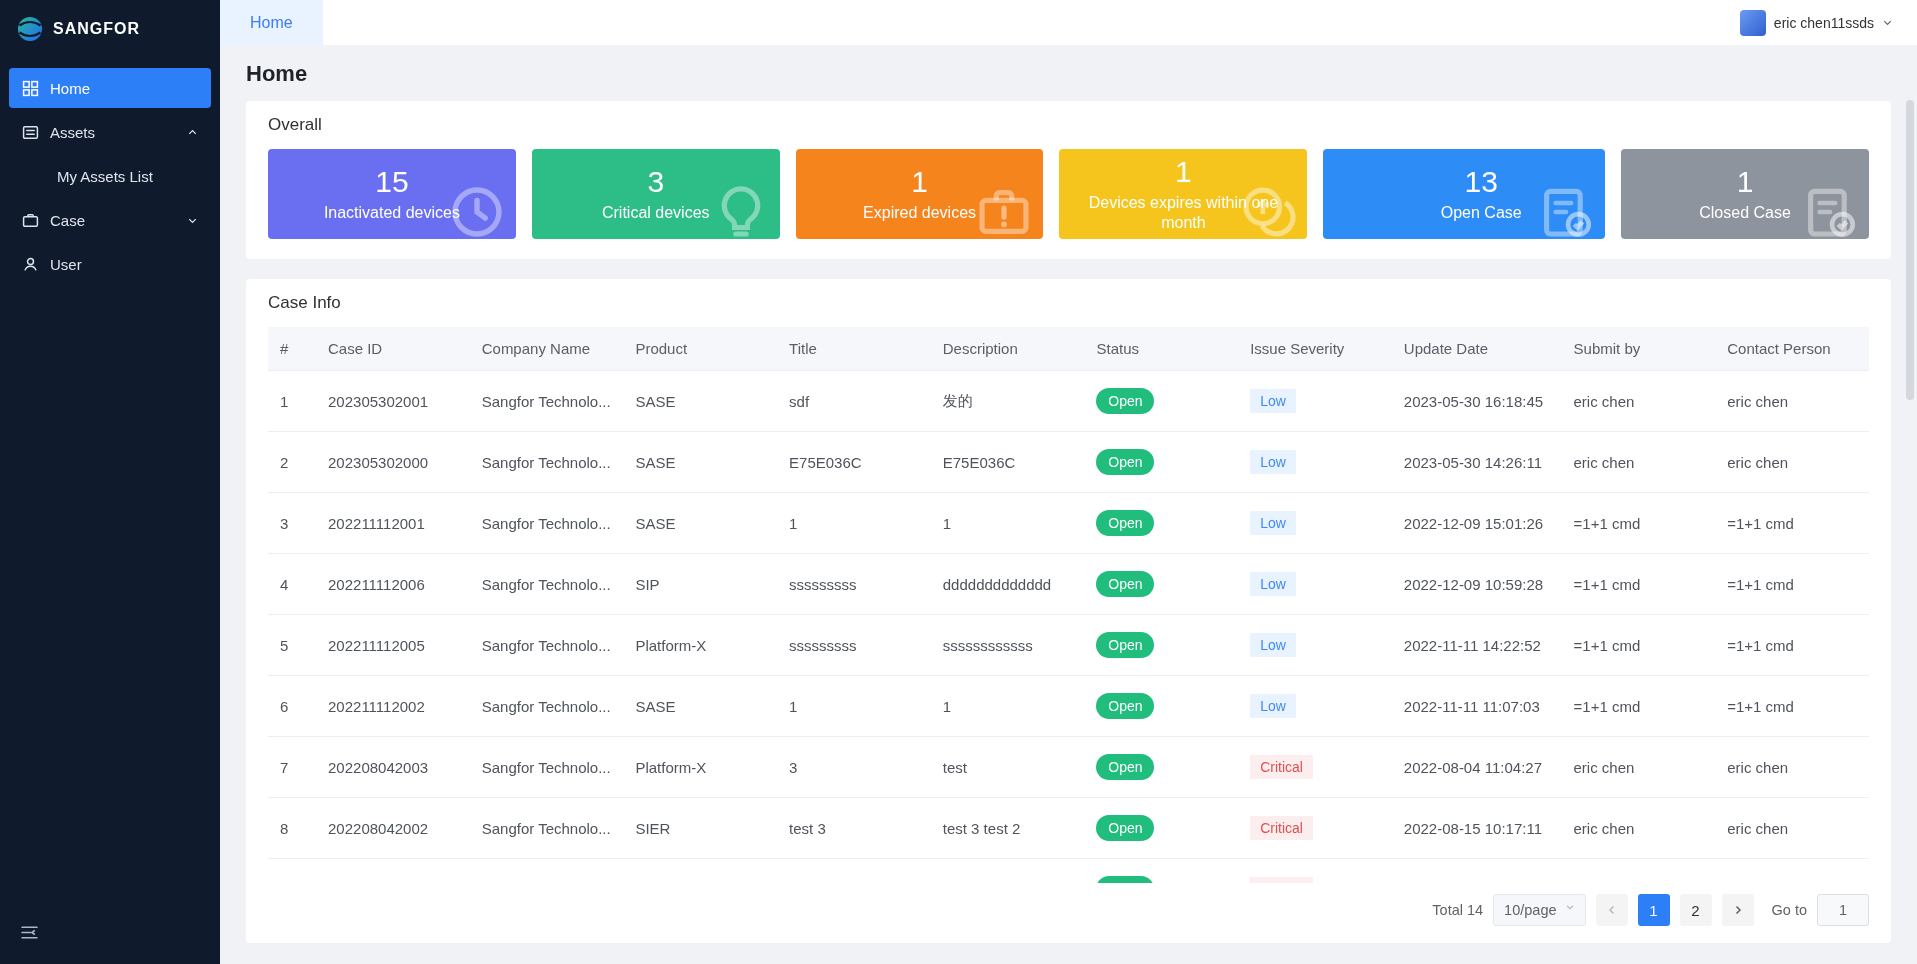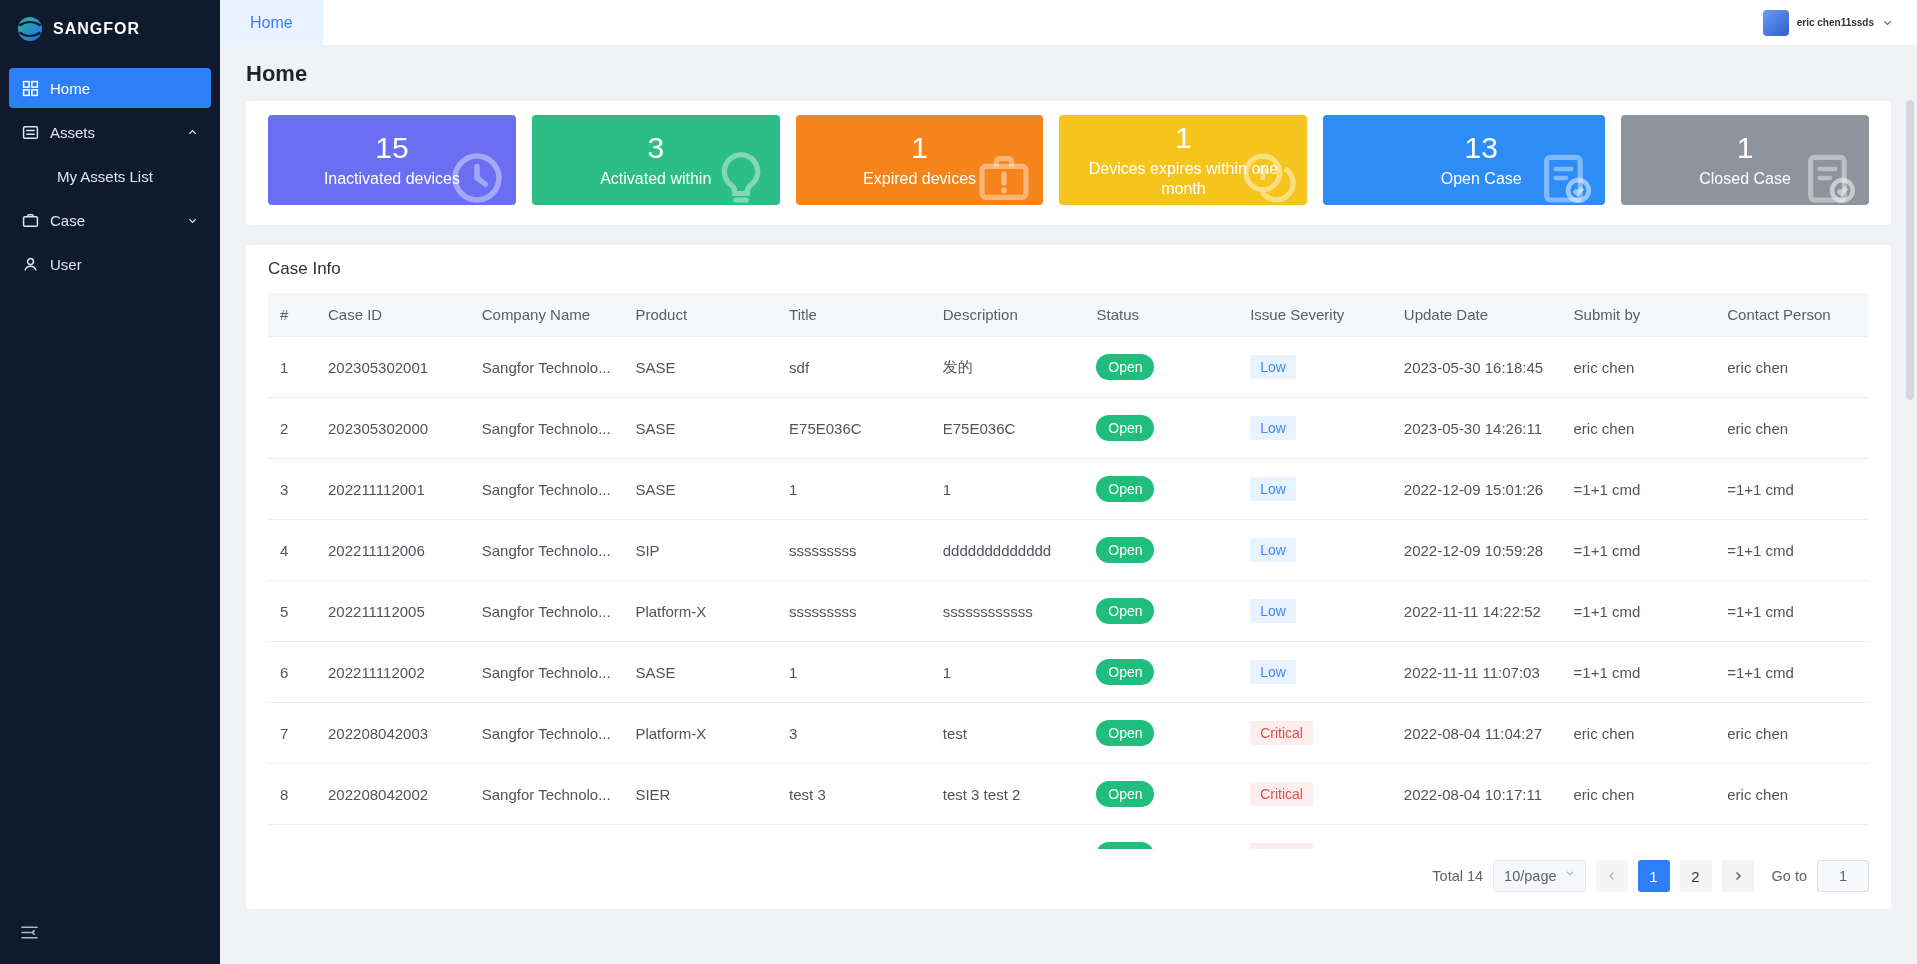--- a/index.html
+++ b/index.html
@@ -18,21 +18,21 @@
   .chev { margin-left:auto; width:11px; height:11px; }
   .nav-sub { height:40px; margin:0 9px; padding-left:48px; display:flex; align-items:center; color:#dfe4ec; font-size:15px; cursor:pointer; border-radius:4px; }
   .collapse-btn { margin-top:auto; padding:18px 0 18px 20px; cursor:pointer; }
 
   
   .main { flex:1; display:flex; flex-direction:column; overflow:hidden; position:relative; }
   .topbar { height:45px; background:#ffffff; display:flex; align-items:center; flex-shrink:0; }
   .tab { height:100%; padding:0 30px; display:flex; align-items:center; background:#e9f3ff; color:#3a7df6; font-size:16px; cursor:pointer; }
   .user-area { margin-left:auto; margin-right:24px; display:flex; align-items:center; gap:8px; cursor:pointer; }
   .avatar { width:26px; height:26px; border-radius:4px; background:linear-gradient(135deg,#6d9bf2,#2f5fd0); }
-  .user-name { font-size:10px; color:#333;font-weight:bold; }
+  .user-name { font-size:14px; color:#333; }
 
   .content { flex:1; padding:0 26px; overflow:hidden; }
   h1.page-title { font-size:22px; color:#1f2329; font-weight:600; margin:16px 0 14px; }
 
   .panel { background:#ffffff; border-radius:4px; padding:14px 22px 20px; }
   .panel-title { font-size:17px; color:#303133; font-weight:500; margin-bottom:14px; }
 
   
   .cards { display:flex; gap:16px; }
   .stat-card { flex:1; height:90px; border-radius:4px; color:#fff; position:relative; overflow:hidden;
@@ -154,34 +154,35 @@
         <svg width="11" height="11" viewBox="0 0 12 12">
           <path d="M2.5 4.5L6 8l3.5-3.5" fill="none" stroke="#666" stroke-width="1.4"></path>
         </svg>
       </div>
     </div>
 
     <div class="content">
       <h1 class="page-title">Home</h1>
 
       <section class="panel">
+        <div class="panel-title">Overall</div>
         <div class="cards">
 
           <div class="stat-card" style="background: rgb(106, 111, 242);">
             <div class="stat-value">15</div>
             <div class="stat-label">Inactivated devices</div>
             <svg class="stat-icon" viewBox="0 0 24 24">
               <circle cx="12" cy="12" r="8.5" fill="none" stroke="rgba(255,255,255,.4)" stroke-width="2.1"></circle>
               <path d="M12 7.5V12l3.2 2.4" fill="none" stroke="rgba(255,255,255,.4)" stroke-width="2.1" stroke-linecap="round"></path>
             </svg>
           </div>
 
           <div class="stat-card" style="background: rgb(45, 189, 135);">
             <div class="stat-value">3</div>
-            <div class="stat-label">Activated within</div>
+            <div class="stat-label">Critical devices</div>
             <svg class="stat-icon" viewBox="0 0 24 24">
               <path d="M12 3a6.5 6.5 0 0 0-3.6 11.9c.7.5 1.1 1.2 1.1 2V18h5v-1.1c0-.8.4-1.5 1.1-2A6.5 6.5 0 0 0 12 3z" fill="none" stroke="rgba(255,255,255,.4)" stroke-width="2"></path>
               <path d="M10 20.5h4" stroke="rgba(255,255,255,.4)" stroke-width="2" stroke-linecap="round"></path>
             </svg>
           </div>
 
           <div class="stat-card" style="background: rgb(245, 132, 29);">
             <div class="stat-value">1</div>
             <div class="stat-label">Expired devices</div>
             <svg class="stat-icon" viewBox="0 0 24 24">
@@ -340,21 +341,21 @@
                 </tr>
                 <tr>
                   <td>8</td>
                   <td>202208042002</td>
                   <td>Sangfor Technolo...</td>
                   <td>SIER</td>
                   <td>test 3</td>
                   <td>test 3 test 2</td>
                   <td><span class="status-pill" style="background: rgb(32, 189, 125); color: rgb(255, 255, 255);">Open</span></td>
                   <td><span class="sev-badge" style="background: rgb(252, 238, 238); color: rgb(224, 80, 77);">Critical</span></td>
-                  <td>2022-08-04 10:17:11</td>
+                  <td>2022-08-15 10:17:11</td>
                   <td>eric chen</td>
                   <td>eric chen</td>
                 </tr>
                 <tr>
                   <td>9</td>
                   <td>202208042001</td>
                   <td>Sangfor Technolo...</td>
                   <td>SASE</td>
                   <td>test1</td>
                   <td>test1 test2</td>

